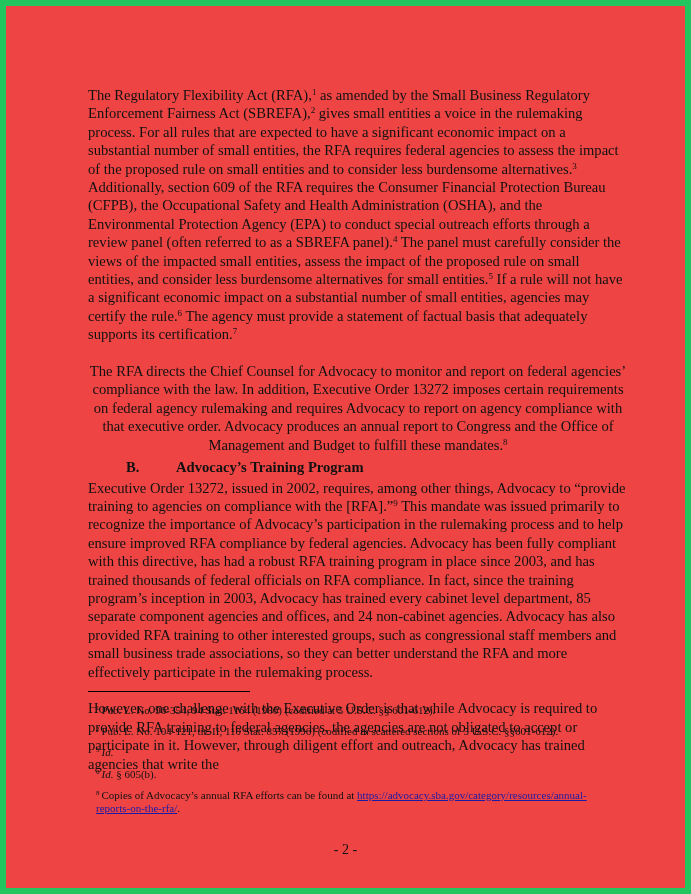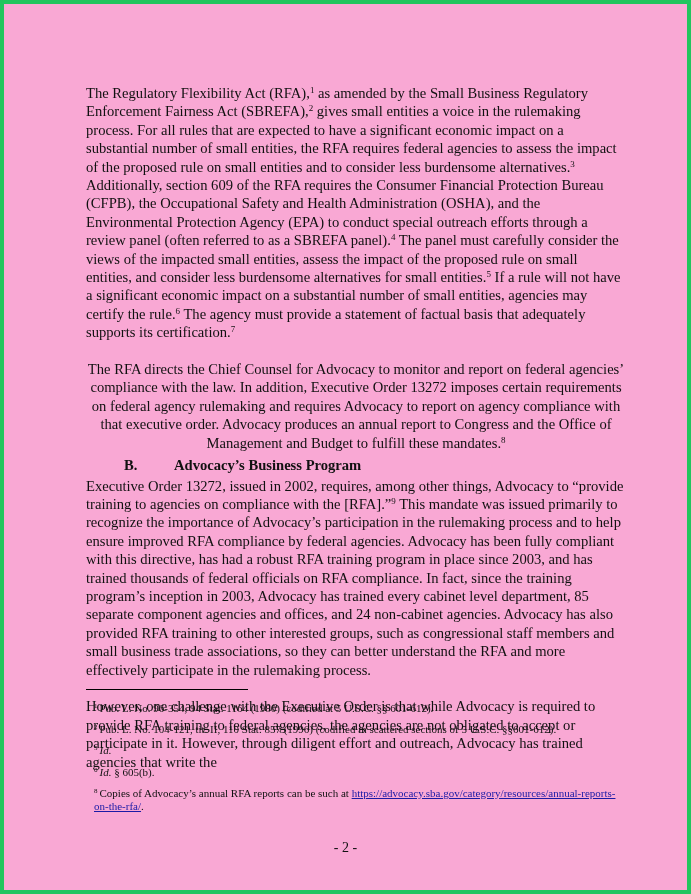--- a/index.html
+++ b/index.html
@@ -10,22 +10,22 @@
     body {
       width: 691px;
       height: 894px;
       overflow: hidden;
     }
     .page {
       position: relative;
       box-sizing: border-box;
       width: 691px;
       height: 894px;
-      border: 4px solid #22c55e;
-      background: #f9a8d4;
+      border: 6px solid #22c55e;
+      background: #ef4444;
       font-family: "Liberation Serif", serif;
       color: #111111;
     }
     .body-text {
       position: absolute;
       left: 82px;
       top: 80px;
       width: 540px;
       font-size: 14.6px;
       line-height: 18.4px;
@@ -96,29 +96,29 @@
   </style>
 </head>
 <body>
 
 <div class="page">
   <div class="body-text">
     <p class="para"><span>The Regulatory Flexibility Act (RFA),</span><sup class="fn">1</sup><span> as amended by the Small Business Regulatory Enforcement Fairness Act (SBREFA),</span><sup class="fn">2</sup><span> gives small entities a voice in the rulemaking process. For all rules that are expected to have a significant economic impact on a substantial number of small entities, the RFA requires federal agencies to assess the impact of the proposed rule on small entities and to consider less burdensome alternatives.</span><sup class="fn">3</sup><span> Additionally, section 609 of the RFA requires the Consumer Financial Protection Bureau (CFPB), the Occupational Safety and Health Administration (OSHA), and the Environmental Protection Agency (EPA) to conduct special outreach efforts through a review panel (often referred to as a SBREFA panel).</span><sup class="fn">4</sup><span> The panel must carefully consider the views of the impacted small entities, assess the impact of the proposed rule on small entities, and consider less burdensome alternatives for small entities.</span><sup class="fn">5</sup><span> If a rule will not have a significant economic impact on a substantial number of small entities, agencies may certify the rule.</span><sup class="fn">6</sup><span> The agency must provide a statement of factual basis that adequately supports its certification.</span><sup class="fn">7</sup></p>
     <p class="para tight"><span>The RFA directs the Chief Counsel for Advocacy to monitor and report on federal agencies’ compliance with the law. In addition, Executive Order 13272 imposes certain requirements on federal agency rulemaking and requires Advocacy to report on agency compliance with that executive order. Advocacy produces an annual report to Congress and the Office of Management and Budget to fulfill these mandates.</span><sup class="fn">8</sup></p>
     <div class="heading">
       <span class="num">B.</span>
-      <span>Advocacy’s Business Program</span>
+      <span>Advocacy’s Training Program</span>
     </div>
     <p class="para"><span>Executive Order 13272, issued in 2002, requires, among other things, Advocacy to “provide training to agencies on compliance with the [RFA].”</span><sup class="fn">9</sup><span> This mandate was issued primarily to recognize the importance of Advocacy’s participation in the rulemaking process and to help ensure improved RFA compliance by federal agencies. Advocacy has been fully compliant with this directive, has had a robust RFA training program in place since 2003, and has trained thousands of federal officials on RFA compliance. In fact, since the training program’s inception in 2003, Advocacy has trained every cabinet level department, 85 separate component agencies and offices, and 24 non-cabinet agencies. Advocacy has also provided RFA training to other interested groups, such as congressional staff members and small business trade associations, so they can better understand the RFA and more effectively participate in the rulemaking process.</span></p>
     <p class="para"><span>However, one challenge with the Executive Order is that while Advocacy is required to provide RFA training to federal agencies, the agencies are not obligated to accept or participate in it. However, through diligent effort and outreach, Advocacy has trained agencies that write the</span></p>
   </div>
 
   <div class="footnote-rule"></div>
   <div class="footnotes" id="footnotes">
       <p class="fn-item"><sup>1</sup><span>Pub. L. No. 96-354, 94 Stat. 1164 (1980) (codified at 5 U.S.C. §§ 601-612).</span></p>
       <p class="fn-item"><sup>2</sup><span>Pub. L. No. 104-121, tit. II, 110 Stat. 857 (1996) (codified in scattered sections of 5 U.S.C. §§601-612).</span></p>
       <p class="fn-item"><sup>5</sup><i>Id.</i></p>
       <p class="fn-item"><sup>6</sup><i>Id.</i><span> § 605(b).</span></p>
-      <p class="fn-item"><sup>8</sup><span>Copies of Advocacy’s annual RFA reports can be such at </span><a class="fn-link" href="#" style="color: rgb(26, 26, 166);">https://advocacy.sba.gov/category/resources/annual-reports-on-the-rfa/</a><span>.</span></p>
+      <p class="fn-item"><sup>8</sup><span>Copies of Advocacy’s annual RFA efforts can be found at </span><a class="fn-link" href="#" style="color: rgb(26, 26, 166);">https://advocacy.sba.gov/category/resources/annual-reports-on-the-rfa/</a><span>.</span></p>
     </div>
 
   <div class="page-number">- 2 -</div>
 </div>
 
 </body></html>

